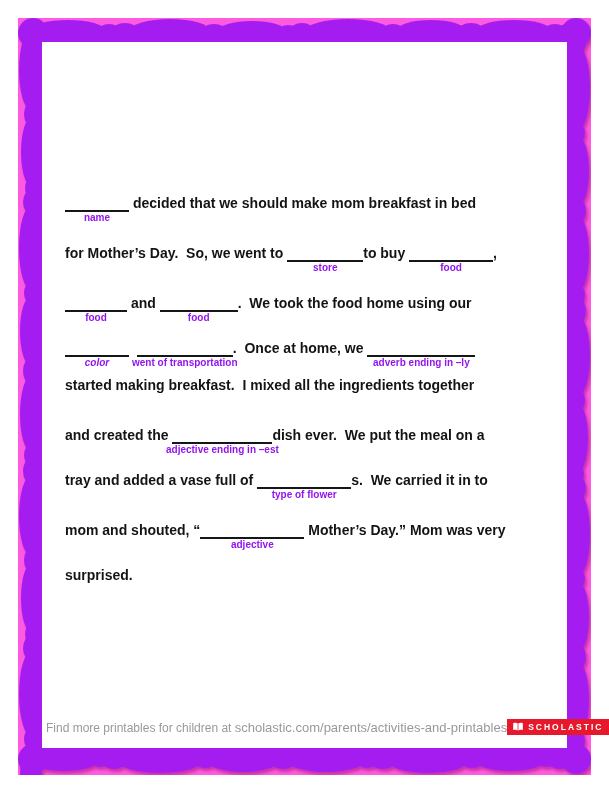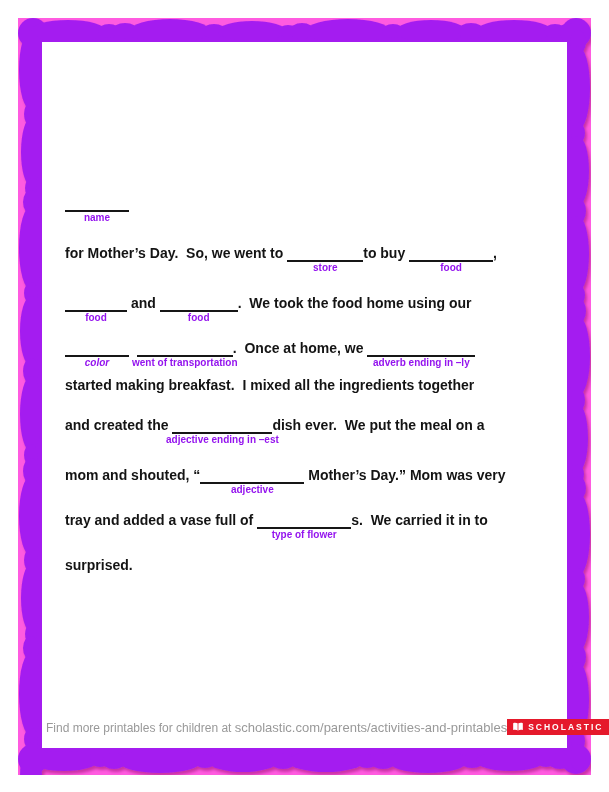--- a/index.html
+++ b/index.html
@@ -125,28 +125,28 @@
       <ellipse cx="578" cy="741" rx="7" ry="11"></ellipse>
       <ellipse cx="578" cy="757" rx="8" ry="13"></ellipse>
     </g>
   <rect class="innerwhite" x="42" y="42" width="525" height="706"></rect>
 </svg>
 
 <div class="content">
 
 
   <div class="madlib">
-      <div class="line" style="margin-top: 0px;"><span class="blank" style="width: 64px; text-align: right;"><span class="blank-label">name</span></span></div>
+      <div class="line" style="margin-top: 0px;"><span class="blank" style="width: 64px; text-align: right;"><span class="blank-label">name</span></span><span> decided that we should make mom breakfast in bed</span></div>
       <div class="line" style="margin-top: 30px;"><span>for Mother’s Day.  So, we went to </span><span class="blank" style="width: 76px; text-align: right;"><span class="blank-label">store</span></span><span>to buy </span><span class="blank" style="width: 84px;"><span class="blank-label">food</span></span><span>,</span></div>
       <div class="line" style="margin-top: 30px;"><span class="blank" style="width: 62px;"><span class="blank-label">food</span></span><span> and </span><span class="blank" style="width: 78px;"><span class="blank-label">food</span></span><span>.  We took the food home using our</span></div>
       <div class="line" style="margin-top: 25px;"><span class="blank" style="width: 64px; font-style: italic;"><span class="blank-label">color</span></span><span>  </span><span class="blank" style="width: 96px;"><span class="blank-label">went of transportation</span></span><span>.  Once at home, we </span><span class="blank" style="width: 108px;"><span class="blank-label">adverb ending in –ly</span></span></div>
       <div class="line" style="margin-top: 17px;"><span>started making breakfast.  I mixed all the ingredients together</span></div>
-      <div class="line" style="margin-top: 20px;"><span>and created the </span><span class="blank" style="width: 100px;"><span class="blank-label">adjective ending in –est</span></span><span>dish ever.  We put the meal on a</span></div>
+      <div class="line" style="margin-top: 30px;"><span>and created the </span><span class="blank" style="width: 100px;"><span class="blank-label">adjective ending in –est</span></span><span>dish ever.  We put the meal on a</span></div>
+      <div class="line" style="margin-top: 25px;"><span>tray and added a vase full of </span><span class="blank" style="width: 94px;"><span class="blank-label">type of flower</span></span><span>s.  We carried it in to</span></div>
       <div class="line" style="margin-top: 30px;"><span>mom and shouted, “</span><span class="blank" style="width: 104px;"><span class="blank-label">adjective</span></span><span> Mother’s Day.” Mom was very</span></div>
-      <div class="line" style="margin-top: 25px;"><span>tray and added a vase full of </span><span class="blank" style="width: 94px;"><span class="blank-label">type of flower</span></span><span>s.  We carried it in to</span></div>
       <div class="line" style="margin-top: 25px;"><span>surprised.</span></div>
     </div>
 
   <div class="footer">
     <div class="footer-left"><span>Find more printables for children at </span><span class="url">scholastic.com/parents/activities-and-printables</span></div>
     <div class="logo">
       <svg viewBox="0 0 14 12" xmlns="http://www.w3.org/2000/svg">
         <path d="M7 2.2 C5.5 0.9 3 0.7 1.2 1.4 L1.2 9.6 C3 8.9 5.5 9.1 7 10.3 C8.5 9.1 11 8.9 12.8 9.6 L12.8 1.4 C11 0.7 8.5 0.9 7 2.2 Z" fill="#ffffff"></path>
         <line x1="7" y1="2.2" x2="7" y2="10.3" stroke="#E5192B" stroke-width="0.9"></line>
       </svg>

